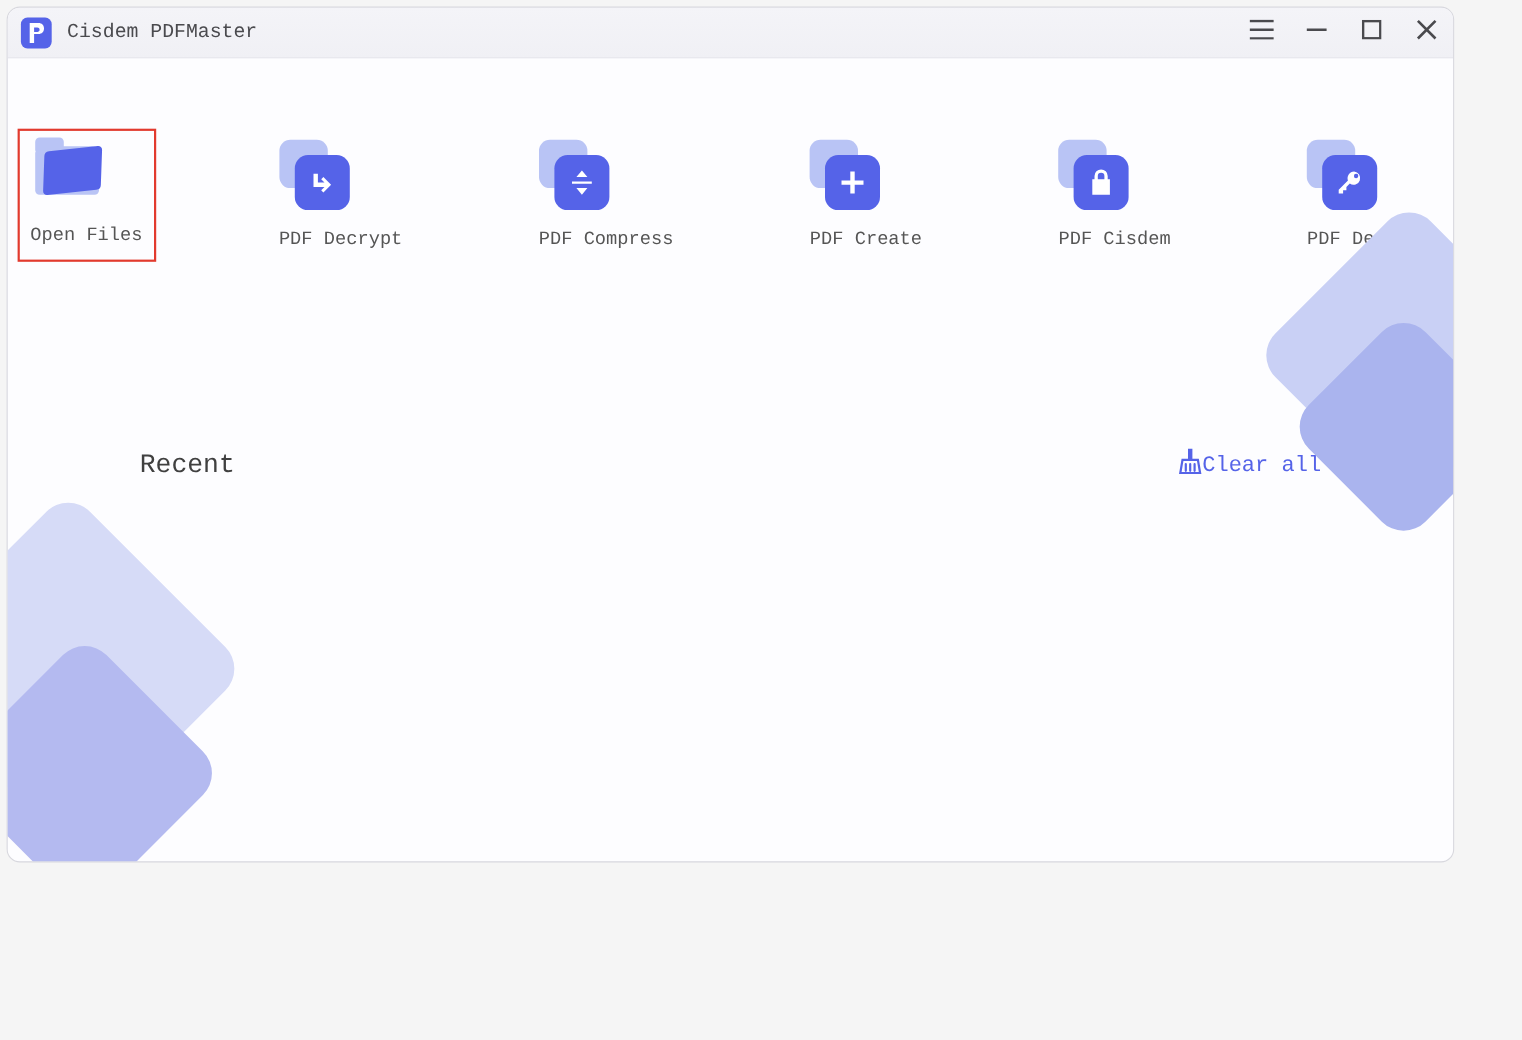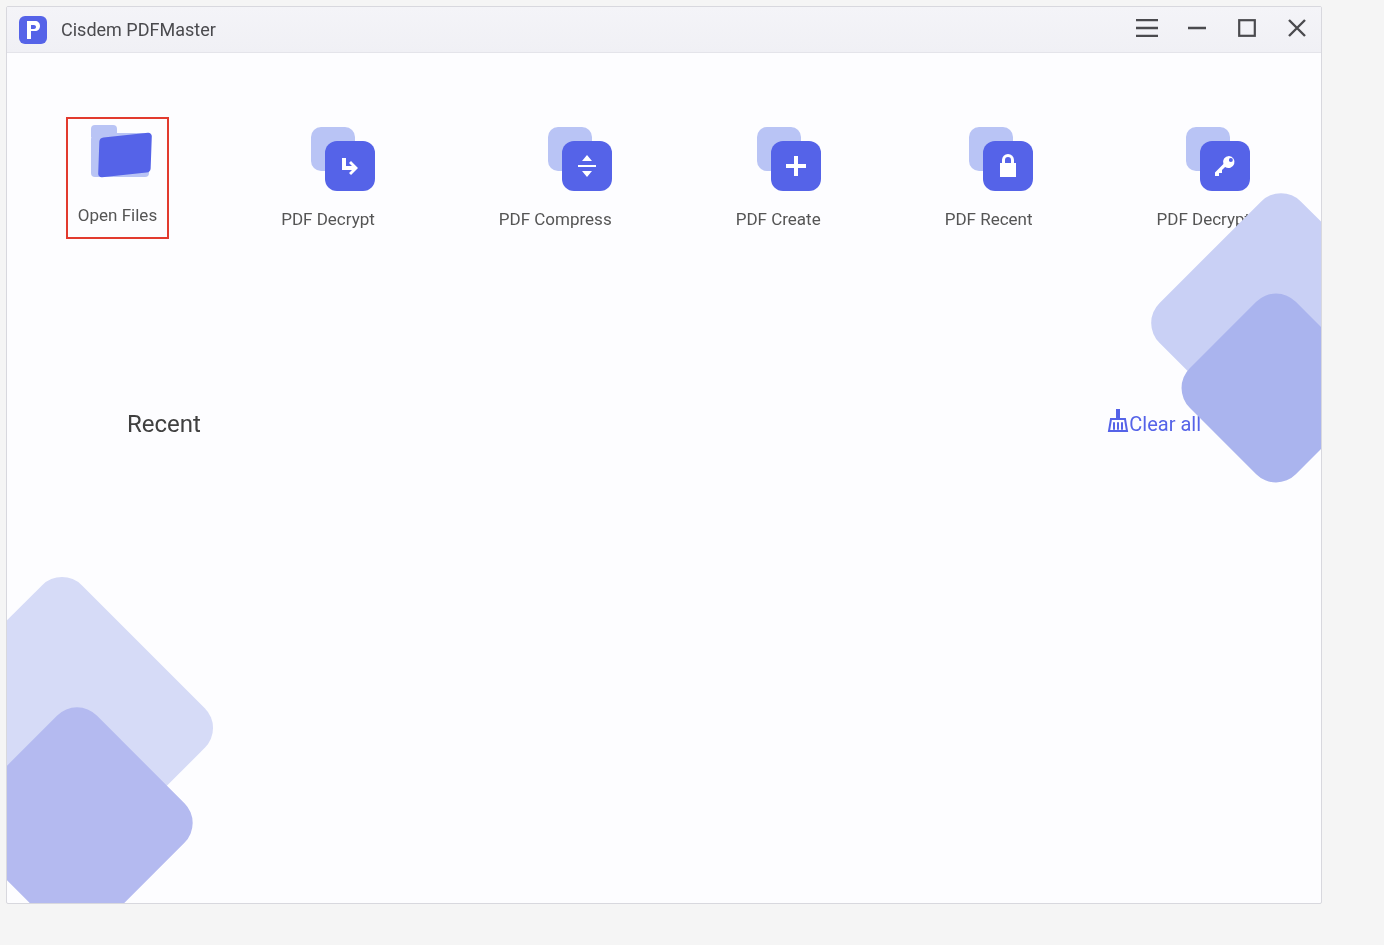--- a/index.html
+++ b/index.html
@@ -5,27 +5,28 @@
   * { box-sizing: border-box; margin: 0; padding: 0; }
   body {
     font-family: -apple-system, BlinkMacSystemFont, "Segoe UI", Roboto, Arial, sans-serif;
     background: #f5f5f5;
     width: 1384px;
     height: 945px;
     overflow: hidden;
   }
   .window {
     width: 1316px;
-    height: 898px;
+    height: 778px;
     margin: 6px;
     background: #fdfdff;
     border: 1px solid #d8d8de;
-    border-radius: 2px;
+    border-radius: 12px;
     position: relative;
     overflow: hidden;
+    font-family: Liberation Mono, monospace;
   }
   .titlebar {
     height: 46px;
     background: linear-gradient(#f4f4f8,#f0f0f5);
     border-bottom: 1px solid #e4e4ea;
     display: flex;
     align-items: center;
     padding: 0 12px;
   }
   .app-logo {
@@ -39,21 +40,21 @@
   .win-controls { margin-left:auto; display:flex; gap:26px; align-items:center; }
   .win-btn { width:24px; height:24px; display:flex; align-items:center; justify-content:center; cursor:pointer; color:#444;}
   .content { position:relative; height:calc(100% - 46px); }
   .actions {
     display:flex;
     justify-content:center;
     gap:100px;
     padding-top:64px;
   }
   .action-item {
-    display:flex; flex-direction:column; align-items:flex-end;
+    display:flex; flex-direction:column; align-items:flex-start;
     cursor:pointer;
     padding:8px 10px;
     border:2px solid transparent;
   }
   .action-item.selected { border:2px solid #e23a2e; }
   .action-icon-wrap { position:relative; width:64px; height:64px; margin-bottom:18px;}
   .tile-back {
     position:absolute; left:0; top:0; width:44px; height:44px;
     background:#b9c4f5; border-radius:10px;
   }
@@ -190,21 +191,21 @@
 
       <div class="action-item">
         <div class="action-icon-wrap">
           <div class="tile-back"></div>
           <div class="tile-front">
             <svg width="24" height="28" viewBox="0 0 24 28">
                 <path d="M6 11V8a6 6 0 0112 0v3h2v14H4V11h2zm3 0h6V8a3 3 0 00-6 0v3z" fill="#fff"></path>
               </svg>
           </div>
         </div>
-        <div class="action-label">PDF Recent</div>
+        <div class="action-label">PDF Cisdem</div>
       </div>
 
       <div class="action-item">
         <div class="action-icon-wrap">
           <div class="tile-back"></div>
           <div class="tile-front">
             <svg width="28" height="28" viewBox="0 0 28 28">
                 <path d="M18 4a6 6 0 00-5.6 8.1L4 20.5V24h4v-3h3v-3l3.1-3.1A6 6 0 1018 4zm2 6a2 2 0 11-0.01-3.99A2 2 0 0120 10z" fill="#fff"></path>
               </svg>
           </div>

